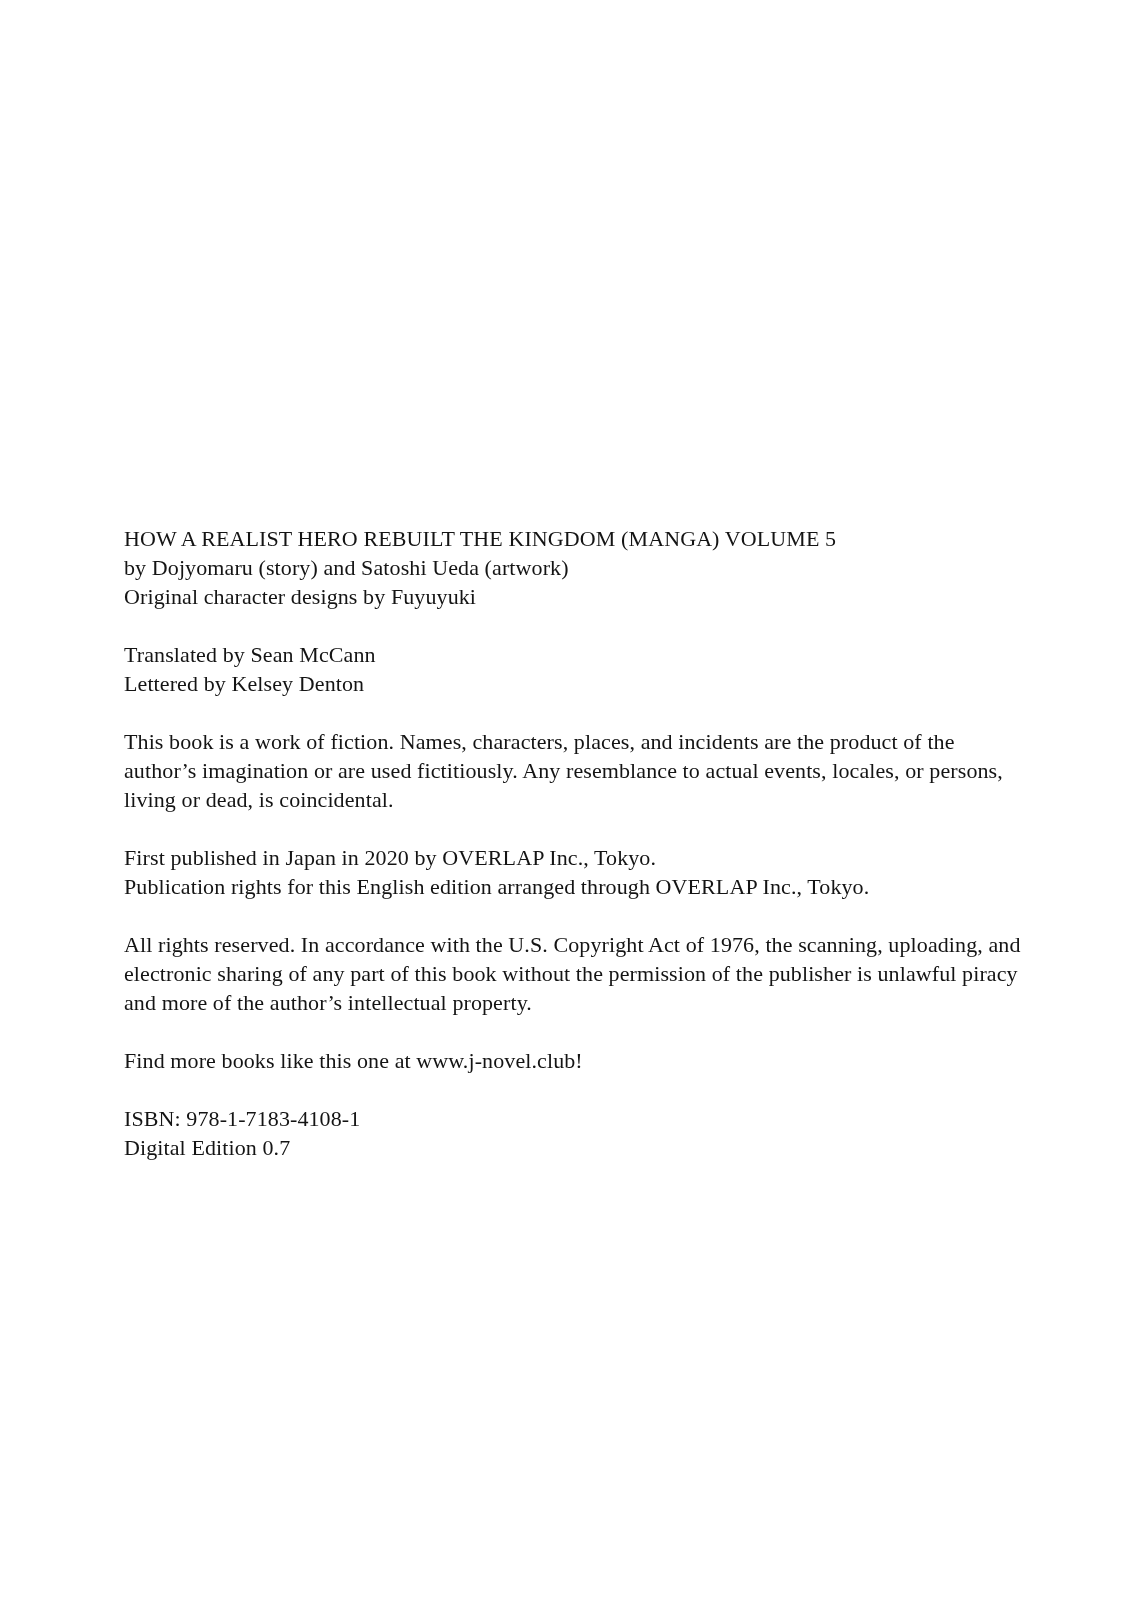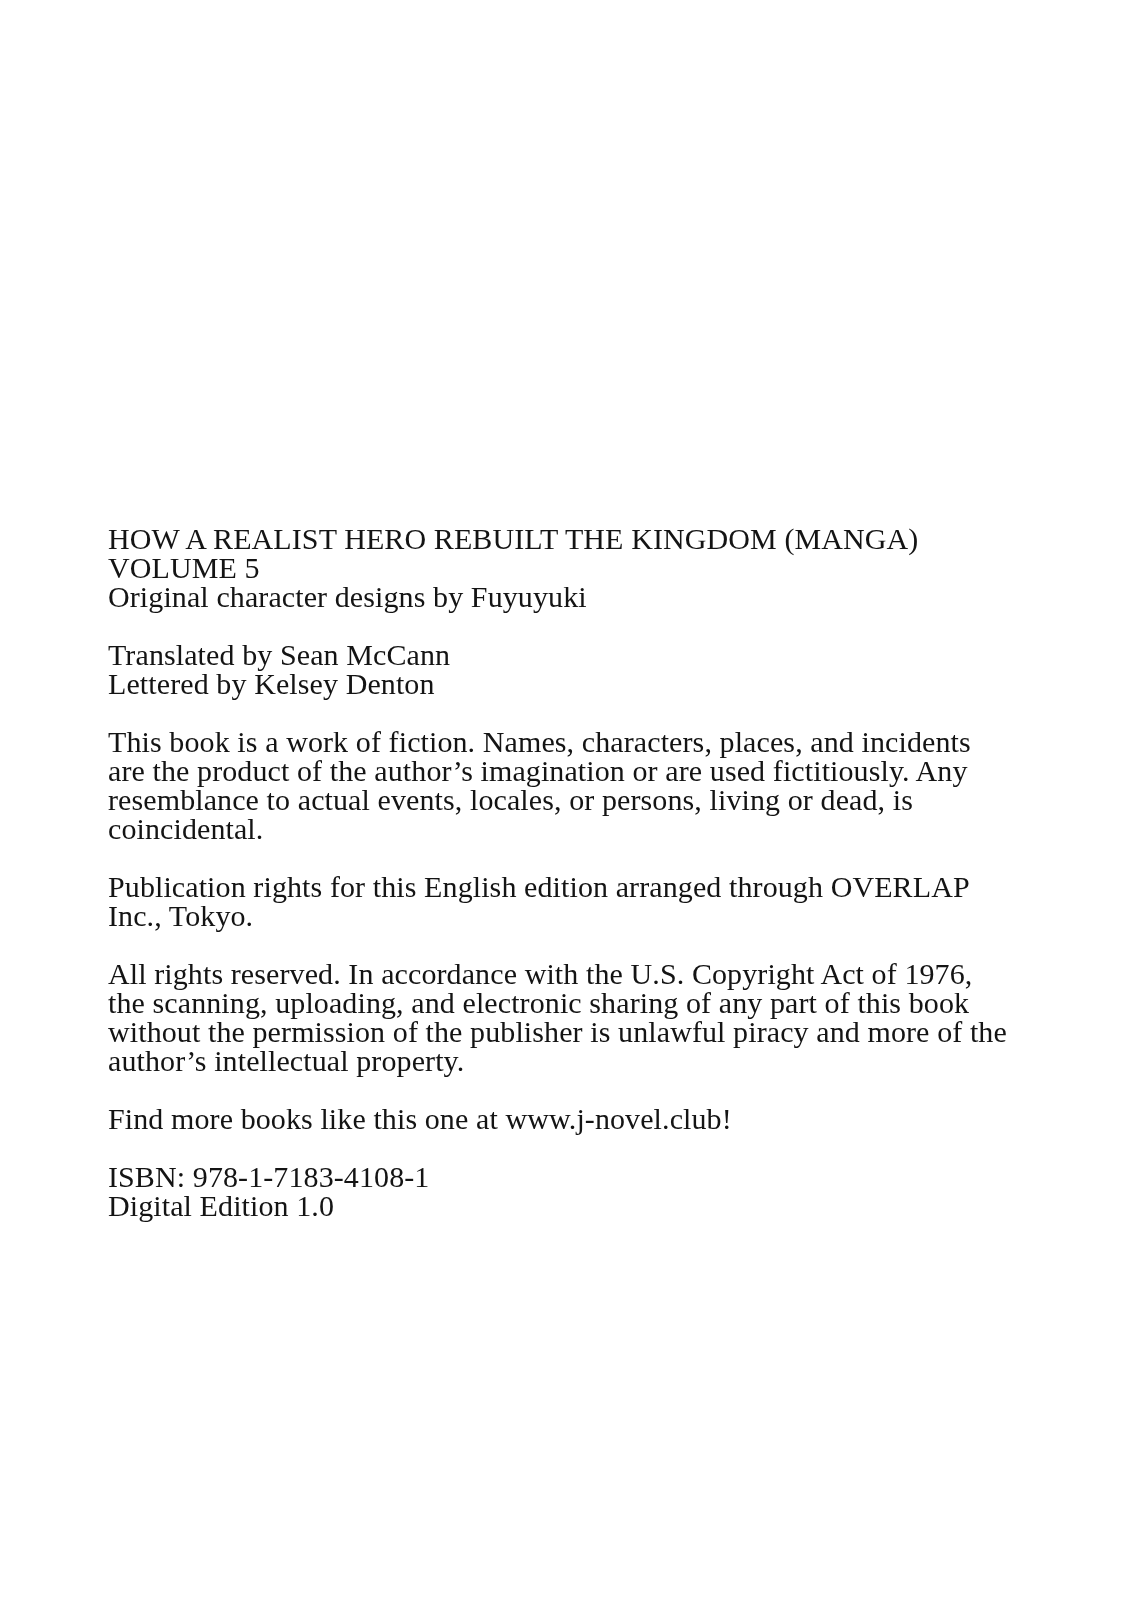--- a/index.html
+++ b/index.html
@@ -11,23 +11,23 @@
     width: 1126px;
     height: 1600px;
     position: relative;
     font-family: "Liberation Serif", "DejaVu Serif", serif;
     color: #141414;
     overflow: hidden;
   }
   .page {
     position: absolute;
     top: 524px;
-    left: 108px;
+    left: 124px;
     width: 902px;
-    font-size: 30px;
+    font-size: 22px;
     line-height: 29px;
     letter-spacing: 0.1px;
     font-family: Liberation Serif, serif;
   }
   .block {
     margin: 0 0 29px 0;
   }
   .block:last-child {
     margin-bottom: 12px;
   }
@@ -35,38 +35,40 @@
     display: block;
   }
 </style>
 </head>
 <body style="background: rgb(255, 255, 255); color: rgb(20, 20, 20);">
 
 <div class="page">
 
   <div class="block">
     <span class="line">HOW A REALIST HERO REBUILT THE KINGDOM (MANGA) VOLUME 5</span>
+    <span class="line">by Dojyomaru (story) and Satoshi Ueda (artwork)</span>
     <span class="line">Original character designs by Fuyuyuki</span>
   </div>
 
   <div class="block">
     <span class="line">Translated by Sean McCann</span>
     <span class="line">Lettered by Kelsey Denton</span>
   </div>
 
   <div class="block">This book is a work of fiction. Names, characters, places, and incidents are the product of the author’s imagination or are used fictitiously. Any resemblance to actual events, locales, or persons, living or dead, is coincidental.</div>
 
 
   <div class="block">
+    <span class="line">First published in Japan in 2020 by OVERLAP Inc., Tokyo.</span>
     <span class="line">Publication rights for this English edition arranged through OVERLAP Inc., Tokyo.</span>
   </div>
 
   <div class="block">All rights reserved. In accordance with the U.S. Copyright Act of 1976, the scanning, uploading, and electronic sharing of any part of this book without the permission of the publisher is unlawful piracy and more of the author’s intellectual property.</div>
 
   <div class="block">Find more books like this one at www.j-novel.club!</div>
 
 
   <div class="block">
     <span class="line">ISBN: 978-1-7183-4108-1</span>
-    <span class="line">Digital Edition 1.0</span>
+    <span class="line">Digital Edition 0.7</span>
   </div>
 
 </div>
 
 </body></html>

